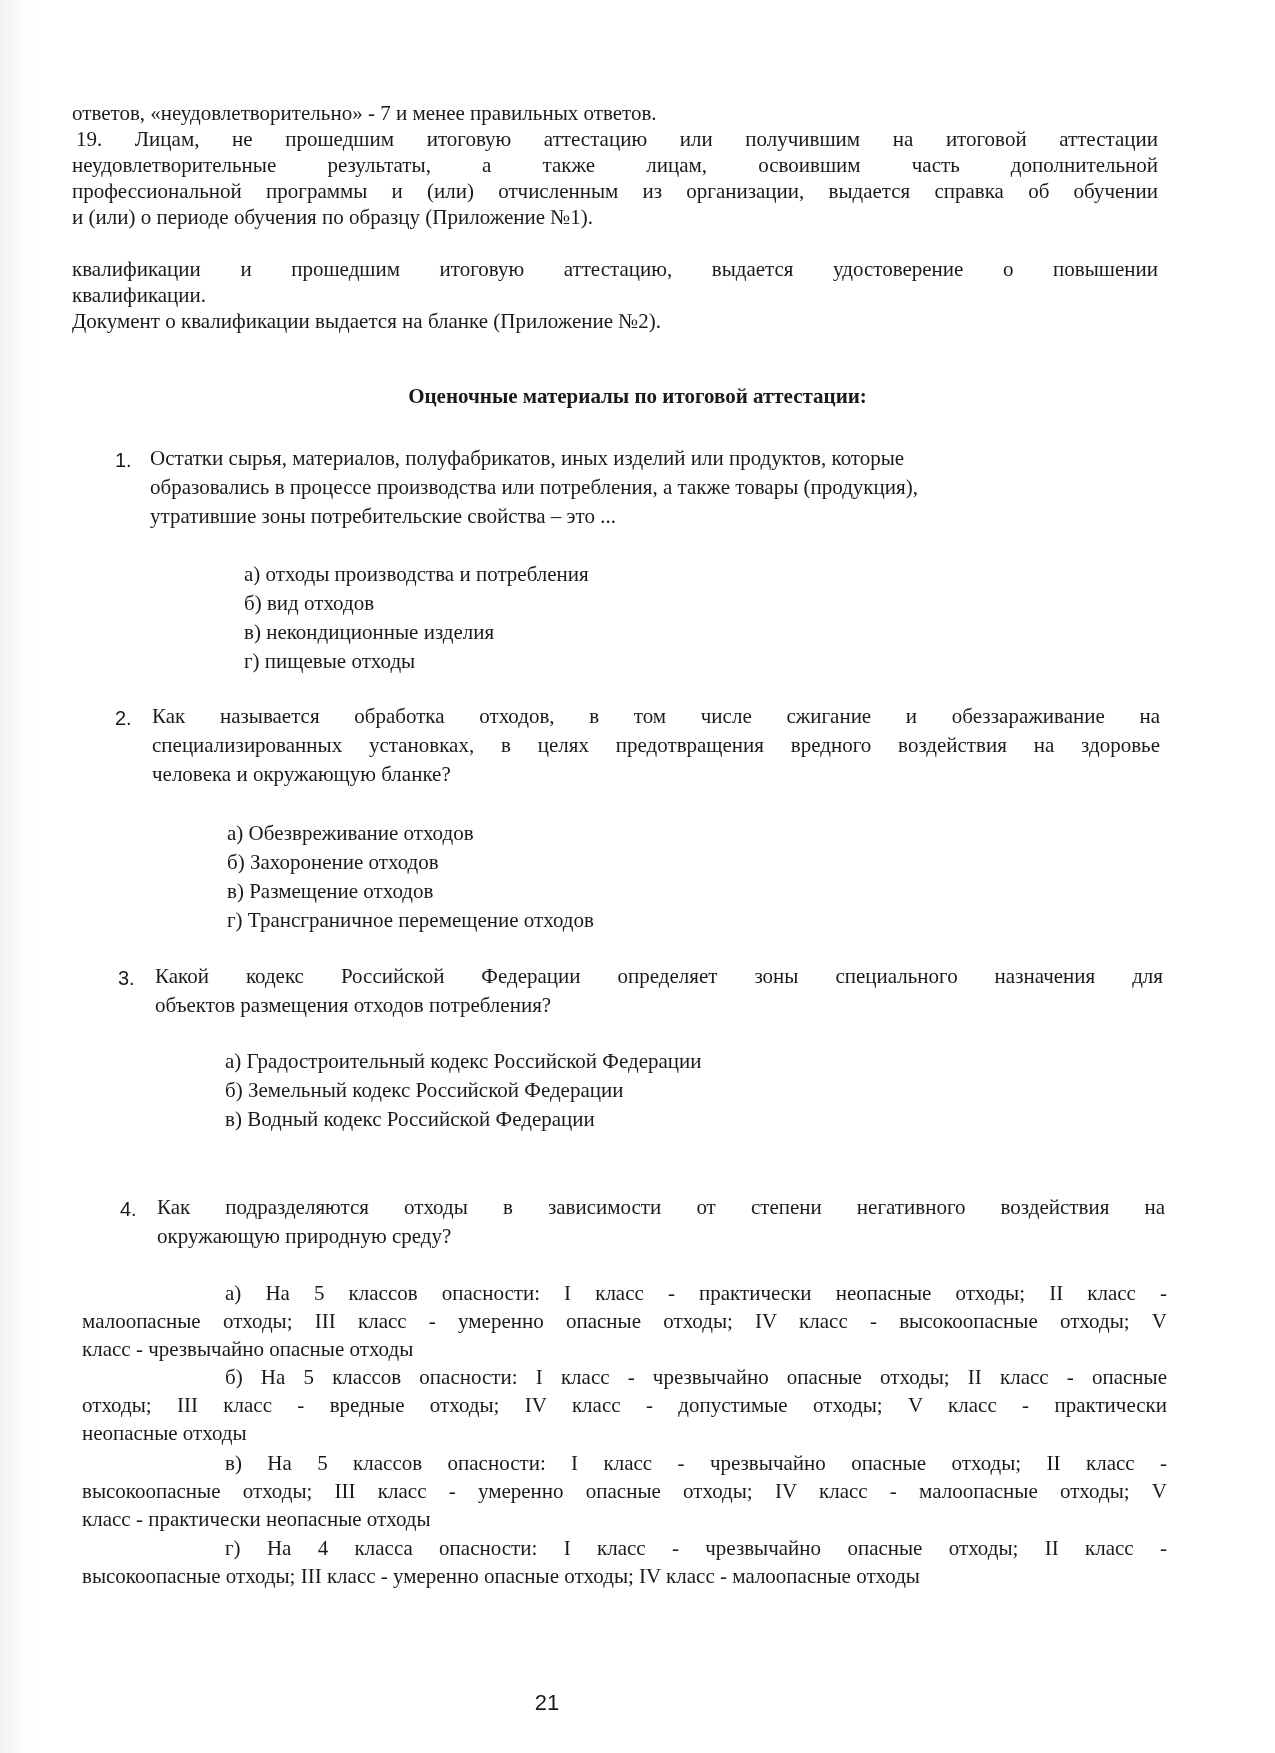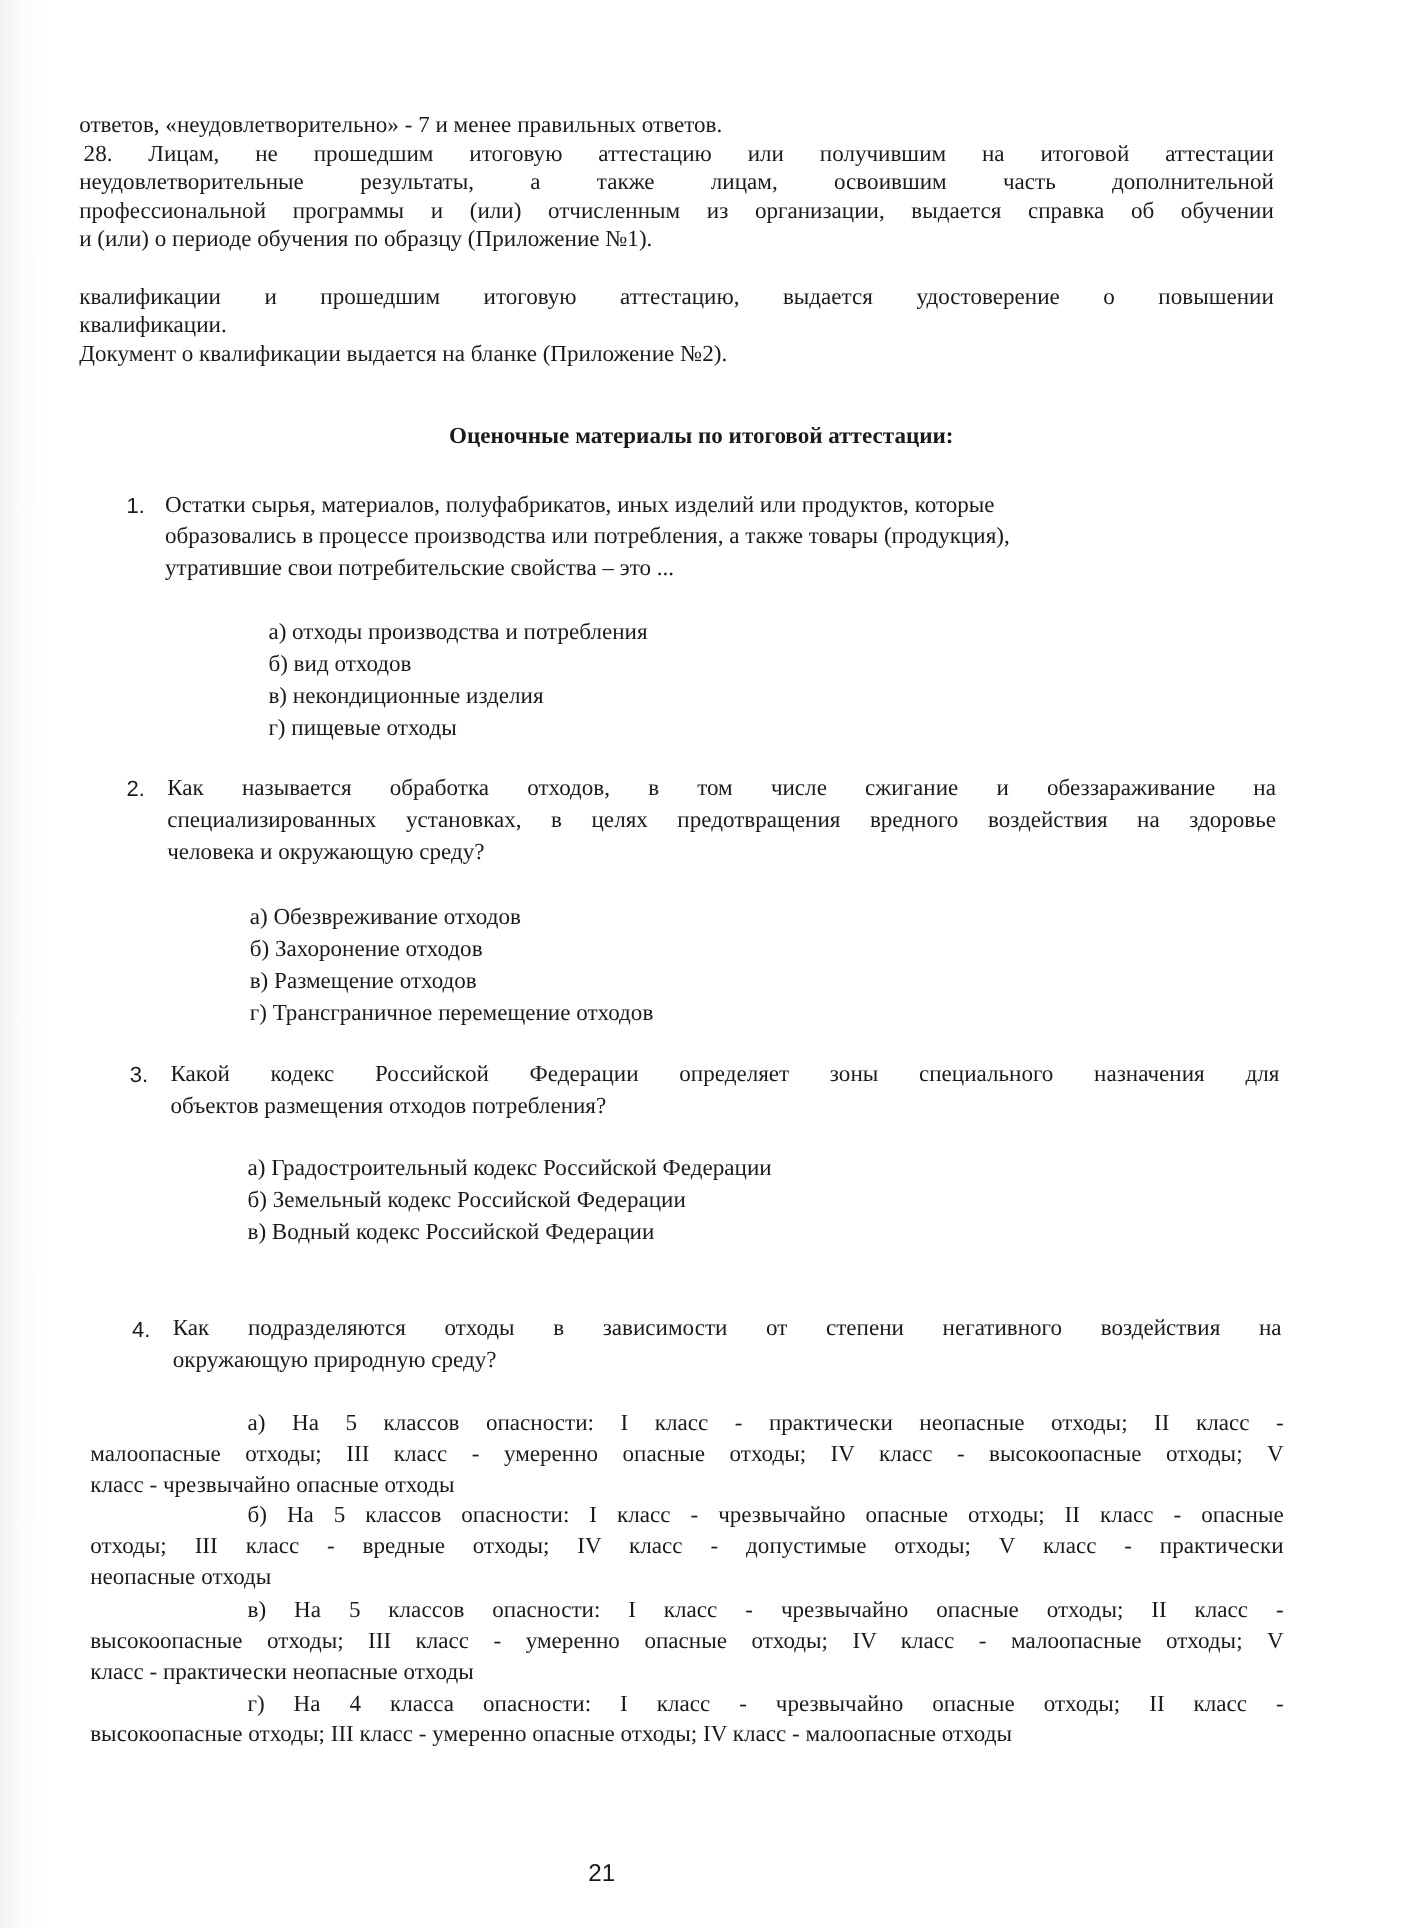--- a/index.html
+++ b/index.html
@@ -17,43 +17,43 @@
     .qnum { font-family: "Liberation Sans", "DejaVu Sans", sans-serif; font-size: 20px; }
     .pagenum { position: absolute; top: 1690px; left: 0; width: 1094px; text-align: center;
       font-family: "Liberation Sans", "DejaVu Sans", sans-serif; font-size: 22px; }
   </style>
 </head>
 <body>
 
 <div class="page">
 
   <div class="line" style="left:72px;top:100px;">ответов, «неудовлетворительно» - 7 и менее правильных ответов.</div>
-  <div class="just" style="left:76px;top:126px;width:1082px;">28. Лицам, не прошедшим итоговую аттестацию или получившим на итоговой аттестации</div>
+  <div class="just" style="left:76px;top:126px;width:1082px;">19. Лицам, не прошедшим итоговую аттестацию или получившим на итоговой аттестации</div>
   <div class="just" style="left:72px;top:152px;width:1086px;">неудовлетворительные результаты, а также лицам, освоившим часть дополнительной</div>
   <div class="just" style="left:72px;top:178px;width:1086px;">профессиональной программы и (или) отчисленным из организации, выдается справка об обучении</div>
   <div class="line" style="left:72px;top:204px;">и (или) о периоде обучения по образцу (Приложение №1).</div>
   <div class="just" style="left:72px;top:256px;width:1086px;">квалификации и прошедшим итоговую аттестацию, выдается удостоверение о повышении</div>
   <div class="line" style="left:72px;top:282px;">квалификации.</div>
   <div class="line" style="left:72px;top:308px;">Документ о квалификации выдается на бланке (Приложение №2).</div>
 
   <div class="title">Оценочные материалы по итоговой аттестации:</div>
 
   <div class="line qnum" style="left:115px;top:447px;">1.</div>
   <div class="line" style="left:150px;top:445px;">Остатки сырья, материалов, полуфабрикатов, иных изделий или продуктов, которые</div>
   <div class="line" style="left:150px;top:474px;">образовались в процессе производства или потребления, а также товары (продукция),</div>
-  <div class="line" style="left:150px;top:503px;">утратившие свои потребительские свойства – это ...</div>
+  <div class="line" style="left:150px;top:503px;">утратившие зоны потребительские свойства – это ...</div>
   <div class="line" style="left:244px;top:561px;">а) отходы производства и потребления</div>
   <div class="line" style="left:244px;top:590px;text-align:right;">б) вид отходов</div>
   <div class="line" style="left:244px;top:619px;">в) некондиционные изделия</div>
   <div class="line" style="left:244px;top:648px;">г) пищевые отходы</div>
 
   <div class="line qnum" style="left:115px;top:705px;">2.</div>
   <div class="just" style="left:152px;top:703px;width:1008px;">Как называется обработка отходов, в том числе сжигание и обеззараживание на</div>
   <div class="just" style="left:152px;top:732px;width:1008px;">специализированных установках, в целях предотвращения вредного воздействия на здоровье</div>
-  <div class="line" style="left:152px;top:761px;">человека и окружающую среду?</div>
+  <div class="line" style="left:152px;top:761px;">человека и окружающую бланке?</div>
   <div class="line" style="left:227px;top:820px;">а) Обезвреживание отходов</div>
   <div class="line" style="left:227px;top:849px;">б) Захоронение отходов</div>
   <div class="line" style="left:227px;top:878px;">в) Размещение отходов</div>
   <div class="line" style="left:227px;top:907px;">г) Трансграничное перемещение отходов</div>
 
   <div class="line qnum" style="left:118px;top:965px;">3.</div>
   <div class="just" style="left:155px;top:963px;width:1008px;">Какой кодекс Российской Федерации определяет зоны специального назначения для</div>
   <div class="line" style="left:155px;top:992px;">объектов размещения отходов потребления?</div>
   <div class="line" style="left:225px;top:1048px;text-align:center;">а) Градостроительный кодекс Российской Федерации</div>
   <div class="line" style="left:225px;top:1077px;">б) Земельный кодекс Российской Федерации</div>

